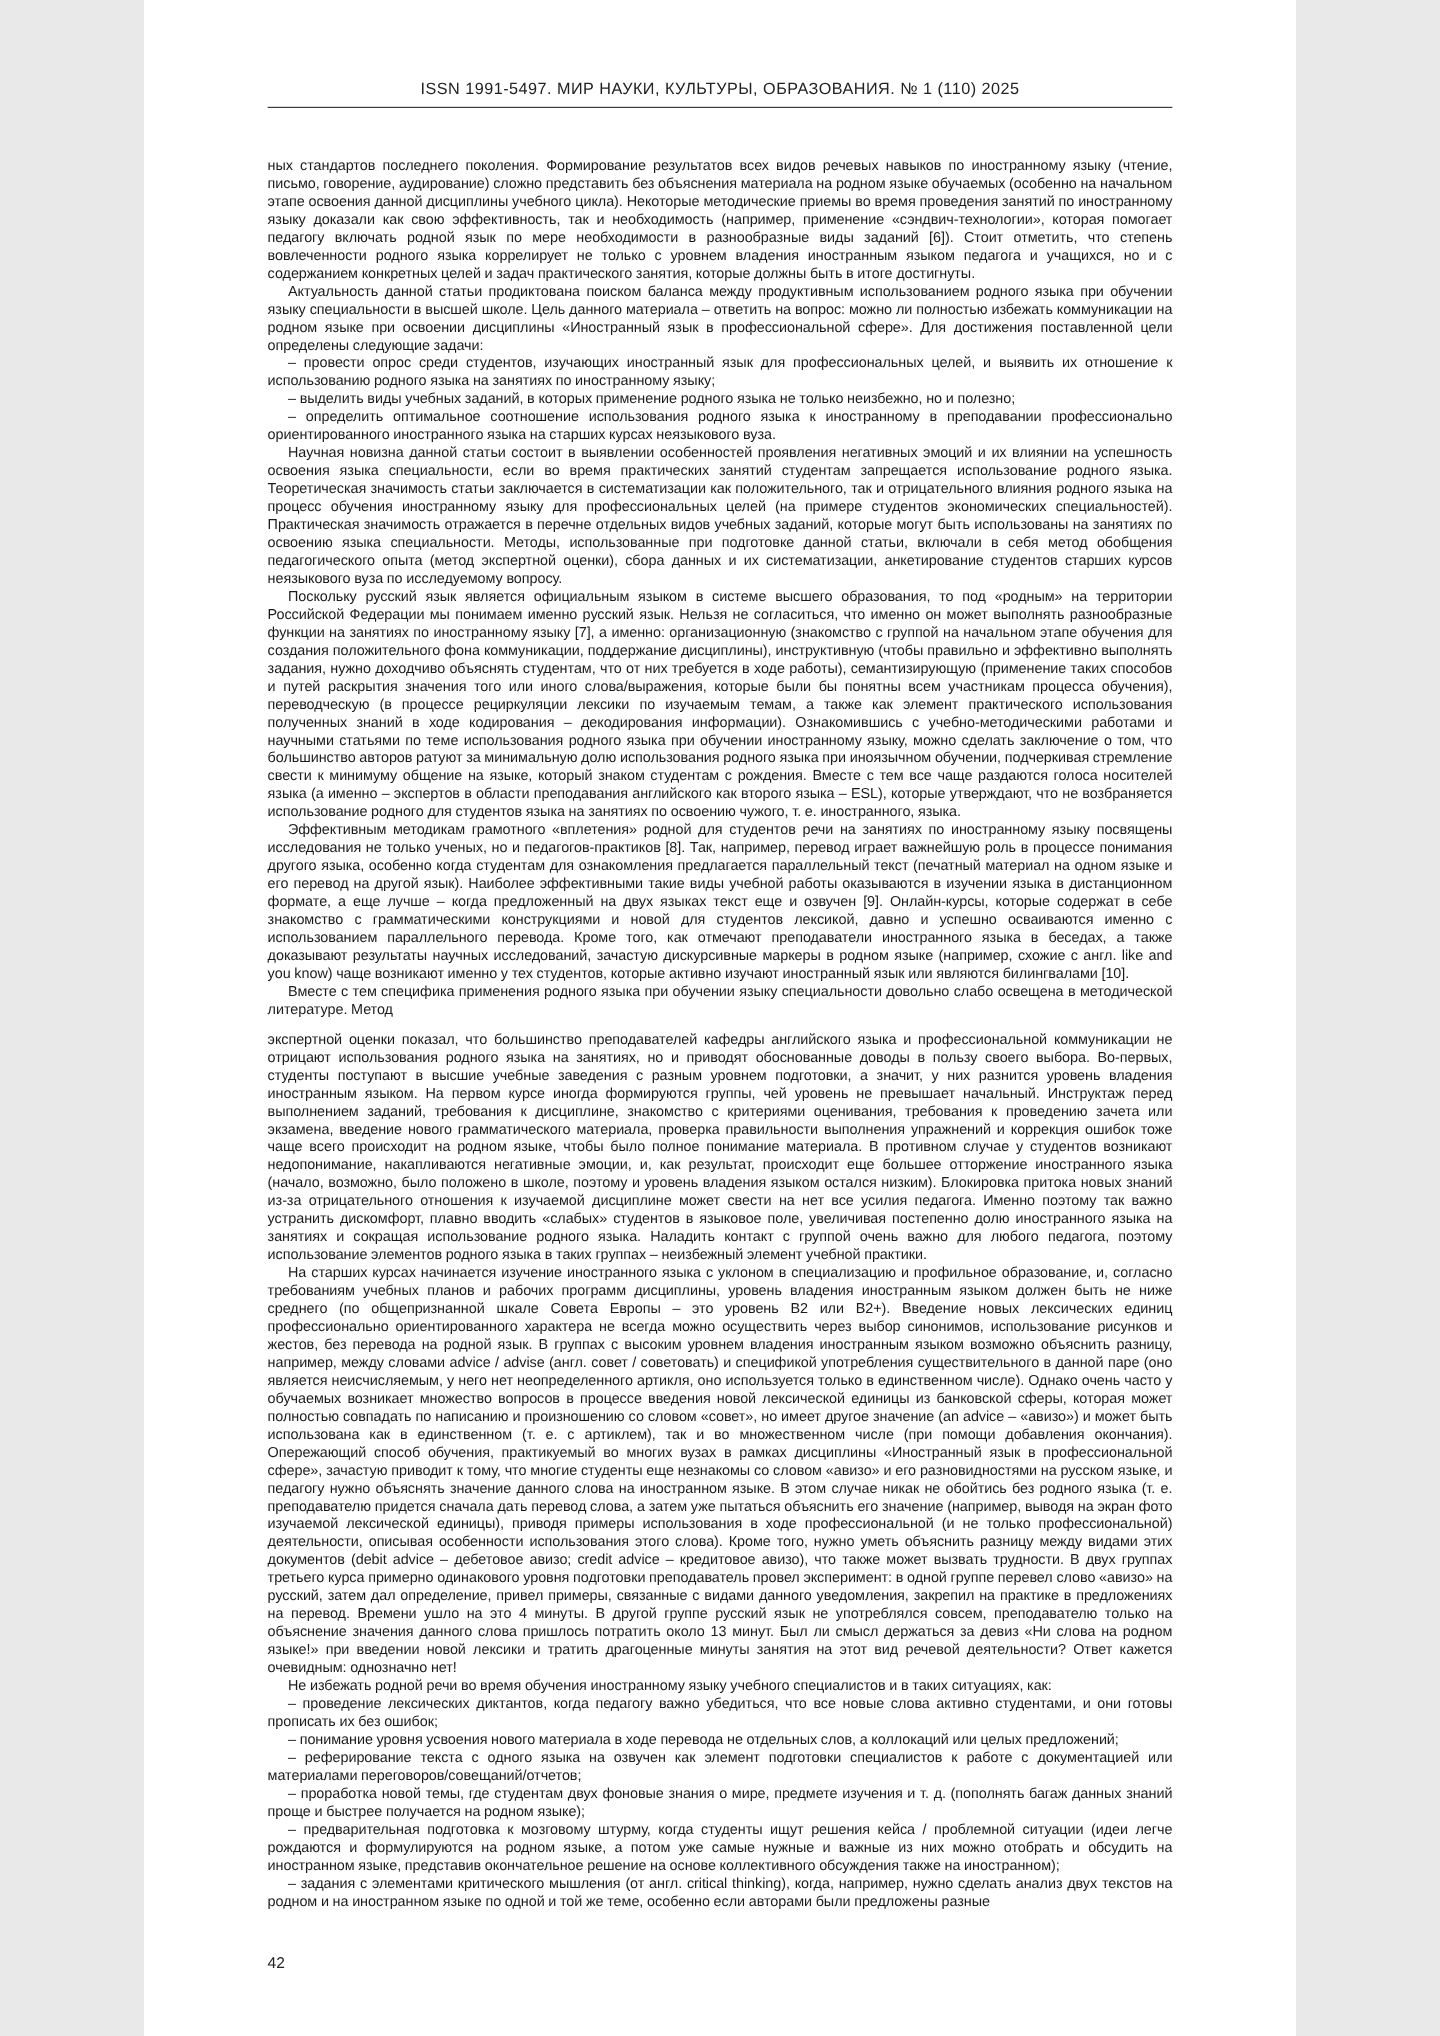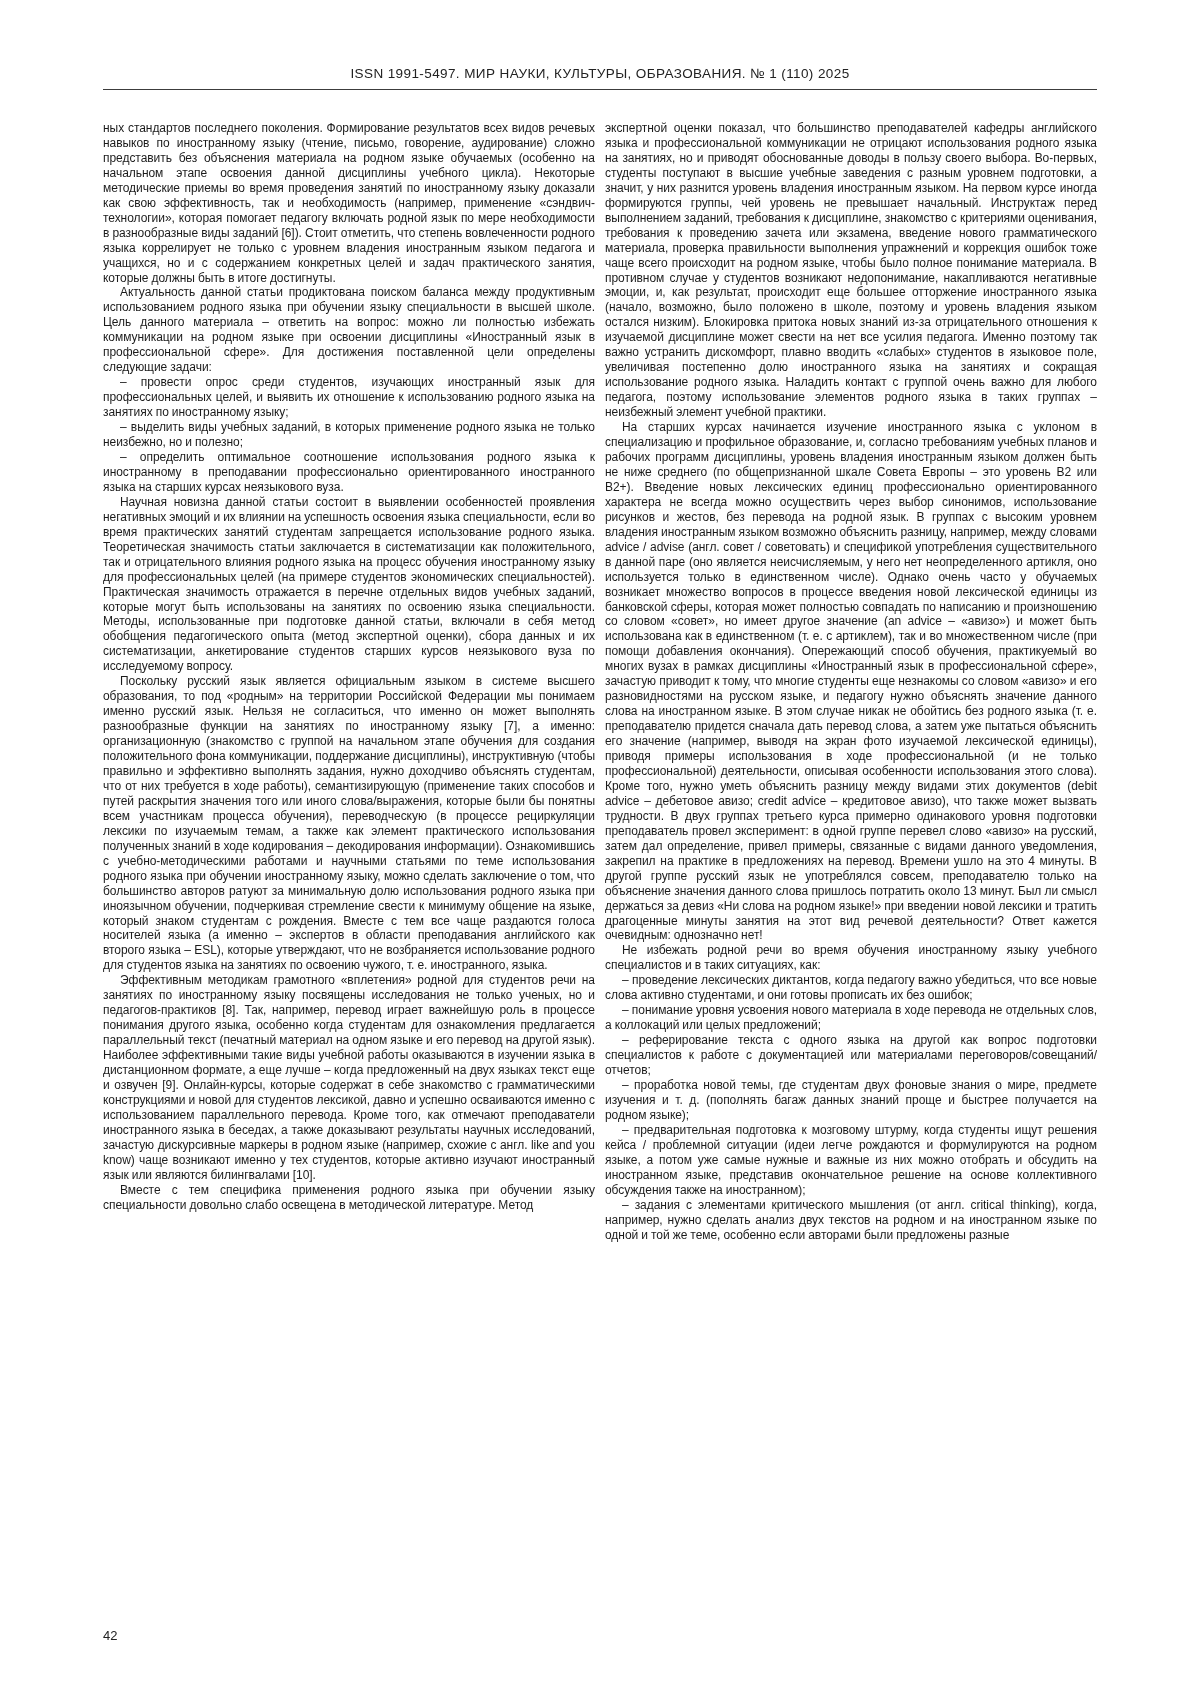--- a/index.html
+++ b/index.html
@@ -3,21 +3,21 @@
 <meta charset="utf-8">
 <style>
   html, body {
     margin: 0;
     padding: 0;
     background: #e9e9e9;
     font-family: "Liberation Sans", "DejaVu Sans", sans-serif;
   }
   .page {
     position: relative;
-    width: 1200px;
+    width: 960px;
     height: 1697px;
     margin: 0 auto;
     background: #ffffff;
     color: #1c1c1c;
     overflow: hidden;
   }
   .running-head {
     position: absolute;
     top: 66px;
     left: 103px;
@@ -30,25 +30,26 @@
     color: #222;
     white-space: nowrap;
   }
   .head-rule {
     margin: 8px 0 0 0;
     border: 0;
     border-top: 1.4px solid #3c3c3c;
   }
   .article-body {
     position: absolute;
-    top: 121px;
+    top: 131px;
     left: 103px;
     right: 103px;
     display: flex;
     gap: 10px;
+    flex-direction: column;
   }
   .col {
     flex: 1 1 0;
     min-width: 0;
   }
   .col p.para {
     margin: 0;
     font-size: 12px;
     line-height: 14.95px;
     text-align: justify;
@@ -91,21 +92,21 @@
         <p class="para indent">Поскольку русский язык является официальным языком в системе высшего образования, то под «родным» на территории Российской Федерации мы понимаем именно русский язык. Нельзя не согласиться, что именно он может выполнять разнообразные функции на занятиях по иностранному языку [7], а именно: организационную (знакомство с группой на начальном этапе обучения для создания положительного фона коммуникации, поддержание дисциплины), инструктивную (чтобы правильно и эффективно выполнять задания, нужно доходчиво объяснять студентам, что от них требуется в ходе работы), семантизирующую (применение таких способов и путей раскрытия значения того или иного слова/выражения, которые были бы понятны всем участникам процесса обучения), переводческую (в процессе рециркуляции лексики по изучаемым темам, а также как элемент практического использования полученных знаний в ходе кодирования – декодирования информации). Ознакомившись с учебно-методическими работами и научными статьями по теме использования родного языка при обучении иностранному языку, можно сделать заключение о том, что большинство авторов ратуют за минимальную долю использования родного языка при иноязычном обучении, подчеркивая стремление свести к минимуму общение на языке, который знаком студентам с рождения. Вместе с тем все чаще раздаются голоса носителей языка (а именно – экспертов в области преподавания английского как второго языка – ESL), которые утверждают, что не возбраняется использование родного для студентов языка на занятиях по освоению чужого, т. е. иностранного, языка.</p>
         <p class="para indent">Эффективным методикам грамотного «вплетения» родной для студентов речи на занятиях по иностранному языку посвящены исследования не только ученых, но и педагогов-практиков [8]. Так, например, перевод играет важнейшую роль в процессе понимания другого языка, особенно когда студентам для ознакомления предлагается параллельный текст (печатный материал на одном языке и его перевод на другой язык). Наиболее эффективными такие виды учебной работы оказываются в изучении языка в дистанционном формате, а еще лучше – когда предложенный на двух языках текст еще и озвучен [9]. Онлайн-курсы, которые содержат в себе знакомство с грамматическими конструкциями и новой для студентов лексикой, давно и успешно осваиваются именно с использованием параллельного перевода. Кроме того, как отмечают преподаватели иностранного языка в беседах, а также доказывают результаты научных исследований, зачастую дискурсивные маркеры в родном языке (например, схожие с англ. like and you know) чаще возникают именно у тех студентов, которые активно изучают иностранный язык или являются билингвалами [10].</p>
         <p class="para indent">Вместе с тем специфика применения родного языка при обучении языку специальности довольно слабо освещена в методической литературе. Метод</p>
       </div>
     <div class="col" id="col-right">
         <p class="para">экспертной оценки показал, что большинство преподавателей кафедры английского языка и профессиональной коммуникации не отрицают использования родного языка на занятиях, но и приводят обоснованные доводы в пользу своего выбора. Во-первых, студенты поступают в высшие учебные заведения с разным уровнем подготовки, а значит, у них разнится уровень владения иностранным языком. На первом курсе иногда формируются группы, чей уровень не превышает начальный. Инструктаж перед выполнением заданий, требования к дисциплине, знакомство с критериями оценивания, требования к проведению зачета или экзамена, введение нового грамматического материала, проверка правильности выполнения упражнений и коррекция ошибок тоже чаще всего происходит на родном языке, чтобы было полное понимание материала. В противном случае у студентов возникают недопонимание, накапливаются негативные эмоции, и, как результат, происходит еще большее отторжение иностранного языка (начало, возможно, было положено в школе, поэтому и уровень владения языком остался низким). Блокировка притока новых знаний из-за отрицательного отношения к изучаемой дисциплине может свести на нет все усилия педагога. Именно поэтому так важно устранить дискомфорт, плавно вводить «слабых» студентов в языковое поле, увеличивая постепенно долю иностранного языка на занятиях и сокращая использование родного языка. Наладить контакт с группой очень важно для любого педагога, поэтому использование элементов родного языка в таких группах – неизбежный элемент учебной практики.</p>
         <p class="para indent">На старших курсах начинается изучение иностранного языка с уклоном в специализацию и профильное образование, и, согласно требованиям учебных планов и рабочих программ дисциплины, уровень владения иностранным языком должен быть не ниже среднего (по общепризнанной шкале Совета Европы – это уровень B2 или B2+). Введение новых лексических единиц профессионально ориентированного характера не всегда можно осуществить через выбор синонимов, использование рисунков и жестов, без перевода на родной язык. В группах с высоким уровнем владения иностранным языком возможно объяснить разницу, например, между словами advice / advise (англ. совет / советовать) и спецификой употребления существительного в данной паре (оно является неисчисляемым, у него нет неопределенного артикля, оно используется только в единственном числе). Однако очень часто у обучаемых возникает множество вопросов в процессе введения новой лексической единицы из банковской сферы, которая может полностью совпадать по написанию и произношению со словом «совет», но имеет другое значение (an advice – «авизо») и может быть использована как в единственном (т. е. с артиклем), так и во множественном числе (при помощи добавления окончания). Опережающий способ обучения, практикуемый во многих вузах в рамках дисциплины «Иностранный язык в профессиональной сфере», зачастую приводит к тому, что многие студенты еще незнакомы со словом «авизо» и его разновидностями на русском языке, и педагогу нужно объяснять значение данного слова на иностранном языке. В этом случае никак не обойтись без родного языка (т. е. преподавателю придется сначала дать перевод слова, а затем уже пытаться объяснить его значение (например, выводя на экран фото изучаемой лексической единицы), приводя примеры использования в ходе профессиональной (и не только профессиональной) деятельности, описывая особенности использования этого слова). Кроме того, нужно уметь объяснить разницу между видами этих документов (debit advice – дебетовое авизо; credit advice – кредитовое авизо), что также может вызвать трудности. В двух группах третьего курса примерно одинакового уровня подготовки преподаватель провел эксперимент: в одной группе перевел слово «авизо» на русский, затем дал определение, привел примеры, связанные с видами данного уведомления, закрепил на практике в предложениях на перевод. Времени ушло на это 4 минуты. В другой группе русский язык не употреблялся совсем, преподавателю только на объяснение значения данного слова пришлось потратить около 13 минут. Был ли смысл держаться за девиз «Ни слова на родном языке!» при введении новой лексики и тратить драгоценные минуты занятия на этот вид речевой деятельности? Ответ кажется очевидным: однозначно нет!</p>
         <p class="para indent">Не избежать родной речи во время обучения иностранному языку учебного специалистов и в таких ситуациях, как:</p>
         <p class="para indent">–  проведение лексических диктантов, когда педагогу важно убедиться, что все новые слова активно студентами, и они готовы прописать их без ошибок;</p>
         <p class="para indent">–  понимание уровня усвоения нового материала в ходе перевода не отдельных слов, а коллокаций или целых предложений;</p>
-        <p class="para indent">–  реферирование текста с одного языка на другой как вопрос подготовки специалистов к работе с документацией или материалами переговоров/совещаний/отчетов;</p>
+        <p class="para indent">–  реферирование текста с одного языка на озвучен как элемент подготовки специалистов к работе с документацией или материалами переговоров/совещаний/отчетов;</p>
         <p class="para indent">–  проработка новой темы, где студентам двух фоновые знания о мире, предмете изучения и т. д. (пополнять багаж данных знаний проще и быстрее получается на родном языке);</p>
         <p class="para indent">–  предварительная подготовка к мозговому штурму, когда студенты ищут решения кейса / проблемной ситуации (идеи легче рождаются и формулируются на родном языке, а потом уже самые нужные и важные из них можно отобрать и обсудить на иностранном языке, представив окончательное решение на основе коллективного обсуждения также на иностранном);</p>
         <p class="para indent">–  задания с элементами критического мышления (от англ. critical thinking), когда, например, нужно сделать анализ двух текстов на родном и на иностранном языке по одной и той же теме, особенно если авторами были предложены разные</p>
       </div>
   </main>
 
   <footer class="page-footer">
     <span>42</span>
   </footer>
 

